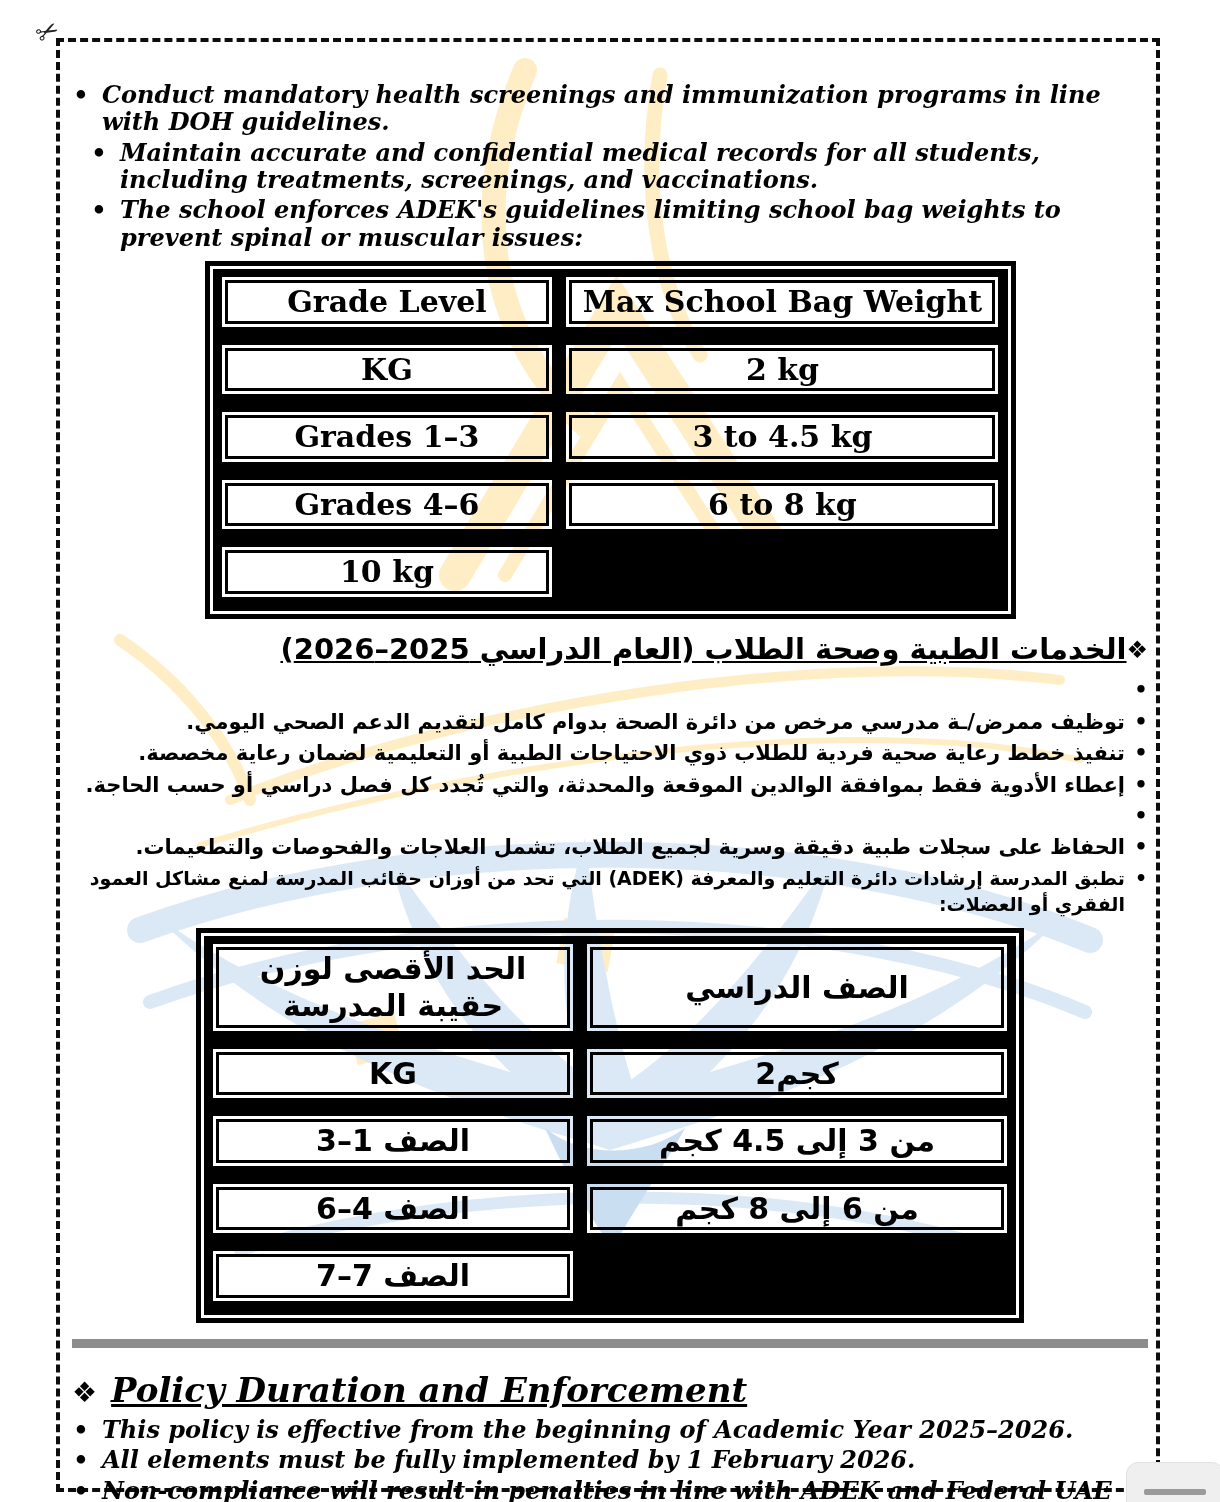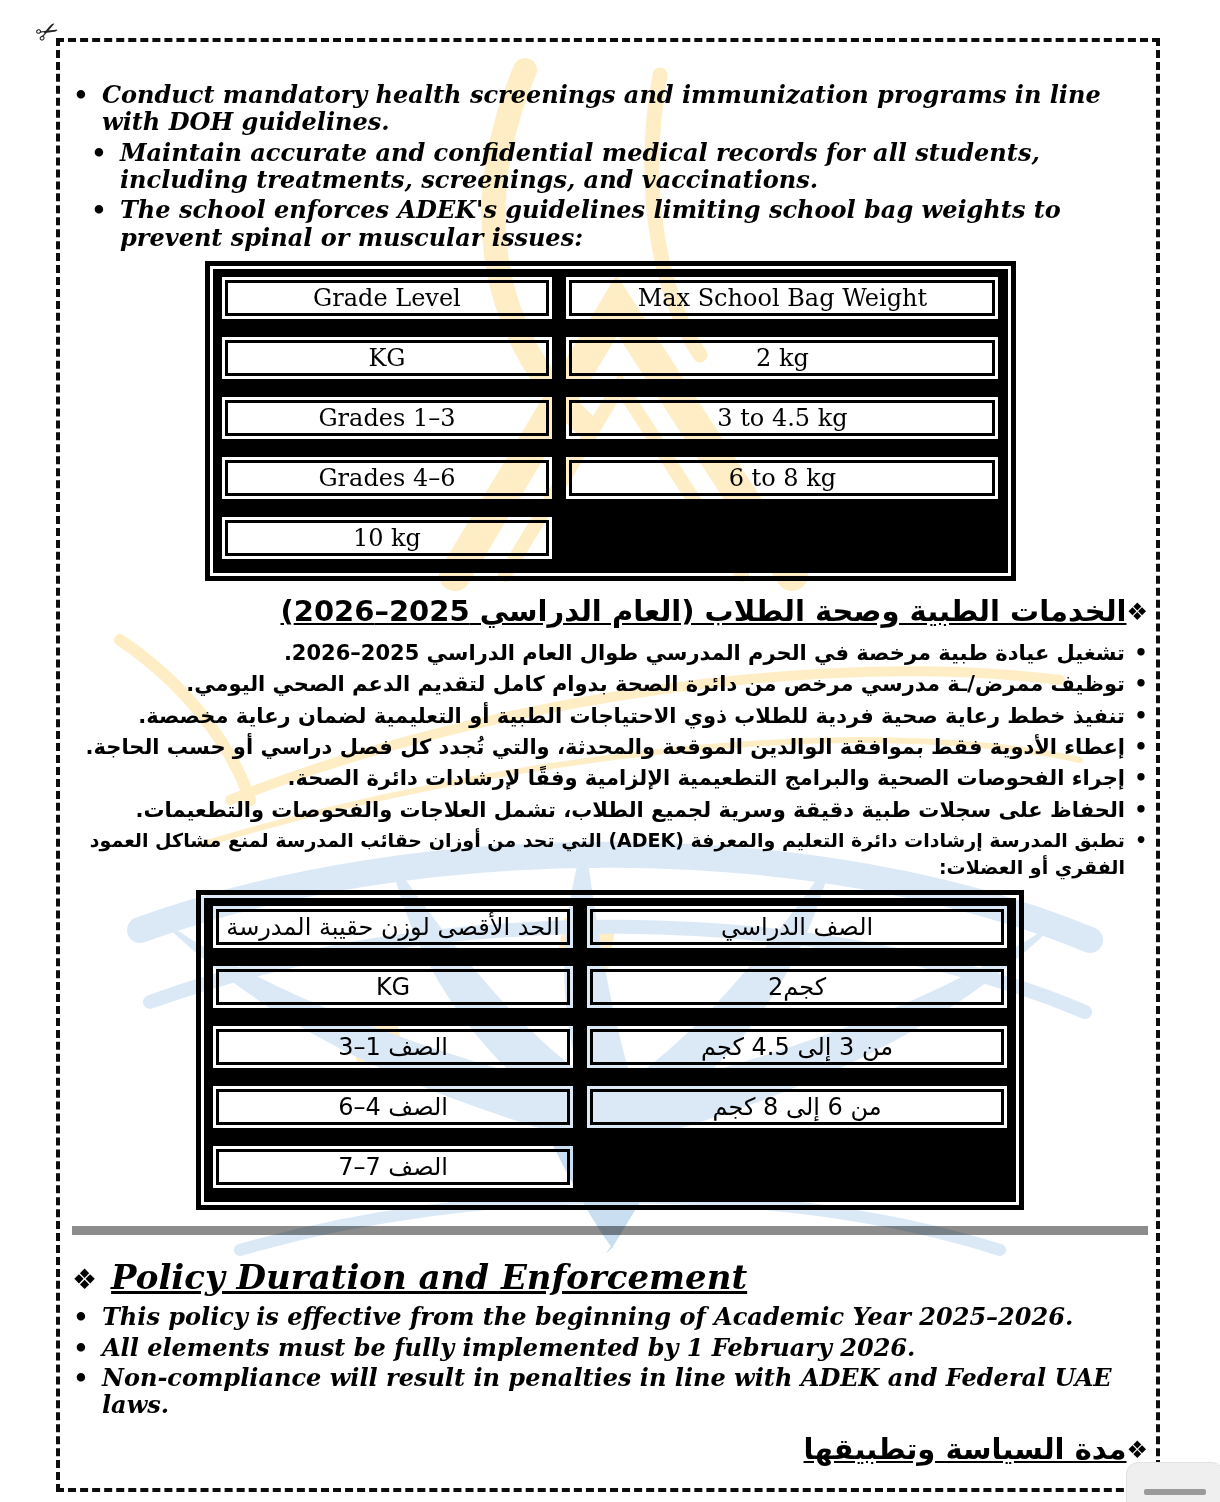--- a/index.html
+++ b/index.html
@@ -26,21 +26,21 @@
   .top-pad{padding-top:20px;}
   
   .tbl{border:5px solid #000;background:#fff;padding:3px;margin:10px auto 12px auto;}
   .tbl-in{background:#000;padding:2px;display:grid;}
   .tbl.en{width:795px;}  .tbl.en .tbl-in{grid-template-columns:43.6% 56.4%;}
   .tbl.ar{width:812px;}  .tbl.ar .tbl-in{grid-template-columns:46.3% 53.7%;direction:ltr;}
   .cell{background:#000;padding:6px 7px;}
   .cellw{background:#fff;padding:3px;height:calc(100% - 6px);box-sizing:border-box;}
   .cellc{
     border:3px solid #000;background:#fff;text-align:center;
-    font-weight:normal;font-size:24px;line-height:1.25;padding:3px 4px;height:100%;
+    font-weight:bold;font-size:30px;line-height:1.25;padding:3px 4px;height:100%;
     box-sizing:border-box;display:flex;align-items:center;justify-content:center;
   }
   .tbl.en .cellc{font-family:"DejaVu Serif",serif;}
   .tbl.ar .cellc{font-family:"DejaVu Sans",sans-serif;direction:rtl;}
   
   .ar{direction:rtl;text-align:right;font-family:"DejaVu Sans",sans-serif;}
   .ar-head{font-weight:bold;font-size:29px;margin:12px 0 8px 0;line-height:1.3;}
   .ar-head .u{text-decoration:underline;}
   .ar-head .dia{font-size:24px;vertical-align:middle;}
   .ar-b{display:flex;gap:9px;font-weight:bold;font-size:21px;line-height:1.4;margin:2px 0;}
@@ -136,37 +136,35 @@
           </div>
       </div>
     </div>
 
     <div class="ar ar-head">
       <span class="dia">❖</span><span class="u">الخدمات الطبية وصحة الطلاب (العام الدراسي 2025–2026)</span>
     </div>
     <div>
       <div class="ar ar-b">
           <span class="dot">•</span>
-          <span>تشغيل عيادة طبية مرخصة في الحرم المدرسي طوال العام الدراسي 2025–2026.</span>
         </div>
       <div class="ar ar-b">
           <span class="dot">•</span>
           <span>توظيف ممرض/ـة مدرسي مرخص من دائرة الصحة بدوام كامل لتقديم الدعم الصحي اليومي.</span>
         </div>
       <div class="ar ar-b">
           <span class="dot">•</span>
           <span>تنفيذ خطط رعاية صحية فردية للطلاب ذوي الاحتياجات الطبية أو التعليمية لضمان رعاية مخصصة.</span>
         </div>
       <div class="ar ar-b">
           <span class="dot">•</span>
           <span>إعطاء الأدوية فقط بموافقة الوالدين الموقعة والمحدثة، والتي تُجدد كل فصل دراسي أو حسب الحاجة.</span>
         </div>
       <div class="ar ar-b">
           <span class="dot">•</span>
-          <span>إجراء الفحوصات الصحية والبرامج التطعيمية الإلزامية وفقًا لإرشادات دائرة الصحة.</span>
         </div>
       <div class="ar ar-b">
           <span class="dot">•</span>
           <span>الحفاظ على سجلات طبية دقيقة وسرية لجميع الطلاب، تشمل العلاجات والفحوصات والتطعيمات.</span>
         </div>
       <div class="ar ar-b small">
           <span class="dot">•</span>
           <span>تطبق المدرسة إرشادات دائرة التعليم والمعرفة (ADEK) التي تحد من أوزان حقائب المدرسة لمنع مشاكل العمود الفقري أو العضلات:</span>
         </div>
     </div>

